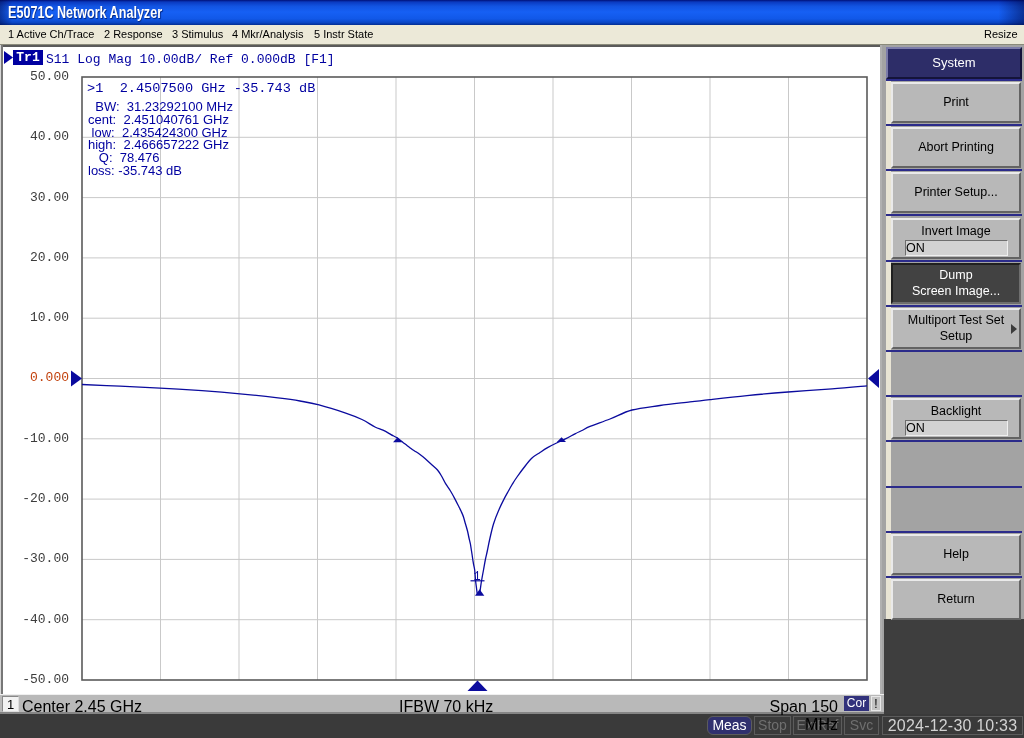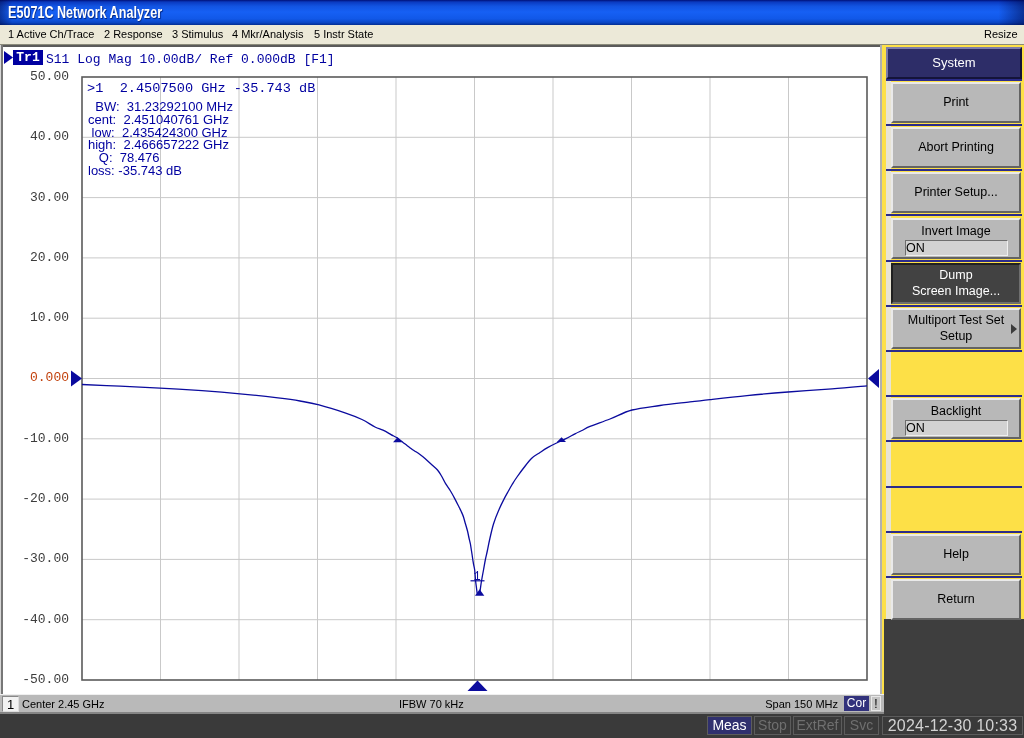--- a/index.html
+++ b/index.html
@@ -31,27 +31,27 @@
 #mkr1 { position:absolute; left:87px; top:81px; color:#0000a0;
   font-family:"Liberation Mono",monospace; font-size:13.6px; white-space:pre; }
 #mkrstats { position:absolute; left:88px; top:101px; color:#0000a0;
   font-family:Liberation Sans, sans-serif; font-size:13px; line-height:12.75px; white-space:pre; }
 
 #chbar { position:absolute; left:0; top:694px; width:884px; height:20px; z-index:5;
   background:#b9b9b9; border-top:1px solid #efefef; border-bottom:2px solid #858585; }
 #ch1 { position:absolute; left:2px; top:1px; width:17px; height:16px; background:#f2f2f2;
   border:1px solid #888; border-right-color:#ddd; border-bottom-color:#ddd;
   text-align:center; font-size:13px; line-height:16px; color:#000; }
-#chbar .t { position:absolute; top:3px; font-size:11px; color:#000; }
+#chbar .t { position:absolute; top:3px; font-size:16px; color:#000; }
 #corbox { position:absolute; left:844px; top:1px; width:25px; height:15px; background:#32327c;
   color:#fff; font-size:12px; text-align:center; line-height:15px; }
 #exbox { position:absolute; left:871px; top:1px; width:10px; height:15px; background:#c4c4c4;
   border:1px solid #e8e8e8; color:#000; font-size:12px; text-align:center; line-height:14px; }
 
-#sidebar { position:absolute; left:880px; top:45px; width:144px; height:669px; background:#fde047;padding-left:36px; }
+#sidebar { position:absolute; left:880px; top:45px; width:144px; height:669px; background:#a3a3a3;padding-left:36px; }
 #sb-edge1 { position:absolute; left:0; top:0; width:2px; height:667px; background:#b0b0b0; }
 #sb-strip { position:absolute; left:6px; top:34px; width:5px; height:540px; background:#e8e4d4; }
 #sb-dark { position:absolute; left:4px; top:574px; width:140px; height:95px; background:#3e3e3e; }
 #sysbtn { position:absolute; left:6px; top:2px; width:136px; height:32px; background:#2d2d68;
   border-top:2px solid #7c7caa; border-left:2px solid #7c7caa;
   border-right:2px solid #14143a; border-bottom:2px solid #14143a;
   color:#fff; font-size:13px; text-align:center; line-height:28px; }
 .btn { position:absolute; left:11px; width:130px; height:41px; background:#b8b8b8;
   border-top:2px solid #eaeaea; border-left:2px solid #eaeaea;
   border-right:2px solid #636363; border-bottom:2px solid #636363;
@@ -67,21 +67,21 @@
   border-right:1px solid #efefef; border-bottom:1px solid #efefef;
   text-align:left; font-size:12.5px; line-height:14px; color:#000; }
 .arr { position:absolute; right:2px; top:14px; width:0; height:0;
   border-left:6px solid #3c3c3c; border-top:5px solid transparent; border-bottom:5px solid transparent; }
 
 .gapline { position:absolute; left:6px; width:136px; height:2px; background:#2b2b8a; }
 
 #botbar { position:absolute; left:0; top:714px; width:1024px; height:24px; background:#3a3a3a; }
 .seg { position:absolute; top:2px; height:19px; border:1px solid #5c5c5c; background:#3a3a3a;
   font-size:14px; text-align:center; color:#6f6f6f; }
-.seg.on { background:#30306e; color:#fff; }
+.seg.on { background:#30306e; color:#fff;border-radius:6px; }
 #date { position:absolute; left:882px; top:2px; width:141px; height:19px; border:1px solid #5c5c5c;
   color:#d2d2d2; font-size:16px; text-align:center; line-height:18px; letter-spacing:0.2px; }
 </style></head>
 <body>
 <div id="title">
     <div id="title-h"></div>
     <span>E5071C Network Analyzer</span>
   </div>
 <div id="menu">
   <span style="left:8px">1 Active Ch/Trace</span>

